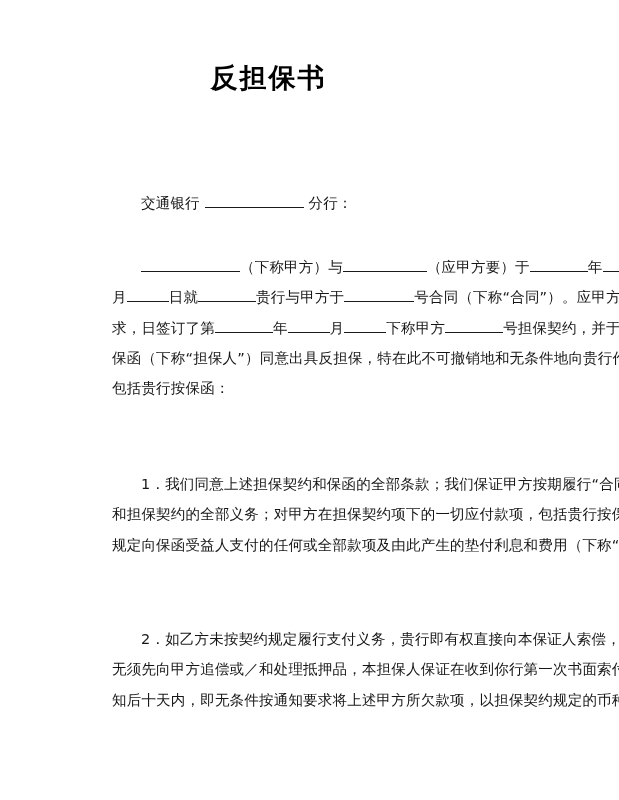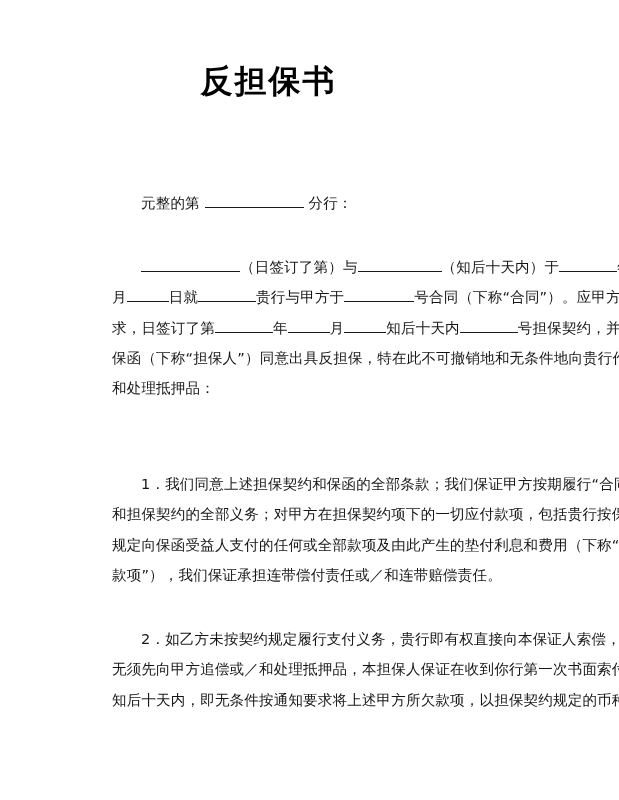--- a/index.html
+++ b/index.html
@@ -20,21 +20,21 @@
     height: 800px;
     background: #ffffff;
     box-sizing: border-box;
   }
   .doc-title {
     position: absolute;
     top: 60px;
     left: 0;
     width: 537px;
     text-align: center;
-    font-size: 32px;
+    font-size: 27px;
     font-weight: bold;
     letter-spacing: 2px;
     color: #000000;
   }
   .body-block {
     position: absolute;
     left: 112px;
     width: 395px;
   }
   .addressee {
@@ -75,39 +75,38 @@
 </style>
 </head>
 <body>
 
 <div class="page">
 
   <div class="doc-title">反担保书</div>
 
   <div class="body-block addressee">
     <div class="ln indent">
-      <span>元整的第</span>
+      <span>交通银行</span>
       <span class="blank b-xxl"></span>
       <span>分行：</span>
     </div>
   </div>
 
   <div class="body-block recital" id="recital-block">
-      <div class="ln indent"><span class="blank b-xxl"></span><span>（日签订了第）与</span><span class="blank b-xl"></span><span>（知后十天内）于</span><span class="blank b-m"></span><span>年</span><span class="blank b-s"></span></div>
+      <div class="ln indent"><span class="blank b-xxl"></span><span>（下称甲方）与</span><span class="blank b-xl"></span><span>（应甲方要）于</span><span class="blank b-m"></span><span>年</span><span class="blank b-s"></span></div>
       <div class="ln"><span>月</span><span class="blank b-s"></span><span>日就</span><span class="blank b-m"></span><span>贵行与甲方于</span><span class="blank b-l"></span><span>号合同（下称“合同”）。应甲方要</span></div>
-      <div class="ln"><span>求，日签订了第</span><span class="blank b-m"></span><span>年</span><span class="blank b-s"></span><span>月</span><span class="blank b-s"></span><span>知后十天内</span><span class="blank b-m"></span><span>号担保契约，并于</span></div>
+      <div class="ln"><span>求，日签订了第</span><span class="blank b-m"></span><span>年</span><span class="blank b-s"></span><span>月</span><span class="blank b-s"></span><span>下称甲方</span><span class="blank b-m"></span><span>号担保契约，并于</span></div>
       <div class="ln"><span>保函（下称“担保人”）同意出具反担保，特在此不可撤销地和无条件地向贵行作出</span></div>
-      <div class="ln"><span>和处理抵押品：</span></div>
+      <div class="ln"><span>包括贵行按保函：</span></div>
     </div>
 
   <div class="body-block clause-1" id="clause-1-block">
       <div class="ln indent"><span>1．</span><span>我们同意上述担保契约和保函的全部条款；我们保证甲方按期履行“合同”</span></div>
       <div class="ln"><span>和担保契约的全部义务；对甲方在担保契约项下的一切应付款项，包括贵行按保函</span></div>
       <div class="ln"><span>规定向保函受益人支付的任何或全部款项及由此产生的垫付利息和费用（下称“应付</span></div>
-      <div class="ln"><span>款项”），我们保证承担连带偿付责任或／和连带赔偿责任。</span></div>
     </div>
 
   <div class="body-block clause-2" id="clause-2-block">
       <div class="ln indent"><span>2．</span><span>如乙方未按契约规定履行支付义务，贵行即有权直接向本保证人索偿，而</span></div>
       <div class="ln"><span>无须先向甲方追偿或／和处理抵押品，本担保人保证在收到你行第一次书面索付通</span></div>
       <div class="ln"><span>知后十天内，即无条件按通知要求将上述甲方所欠款项，以担保契约规定的币种主</span></div>
     </div>
 
 </div>
 

